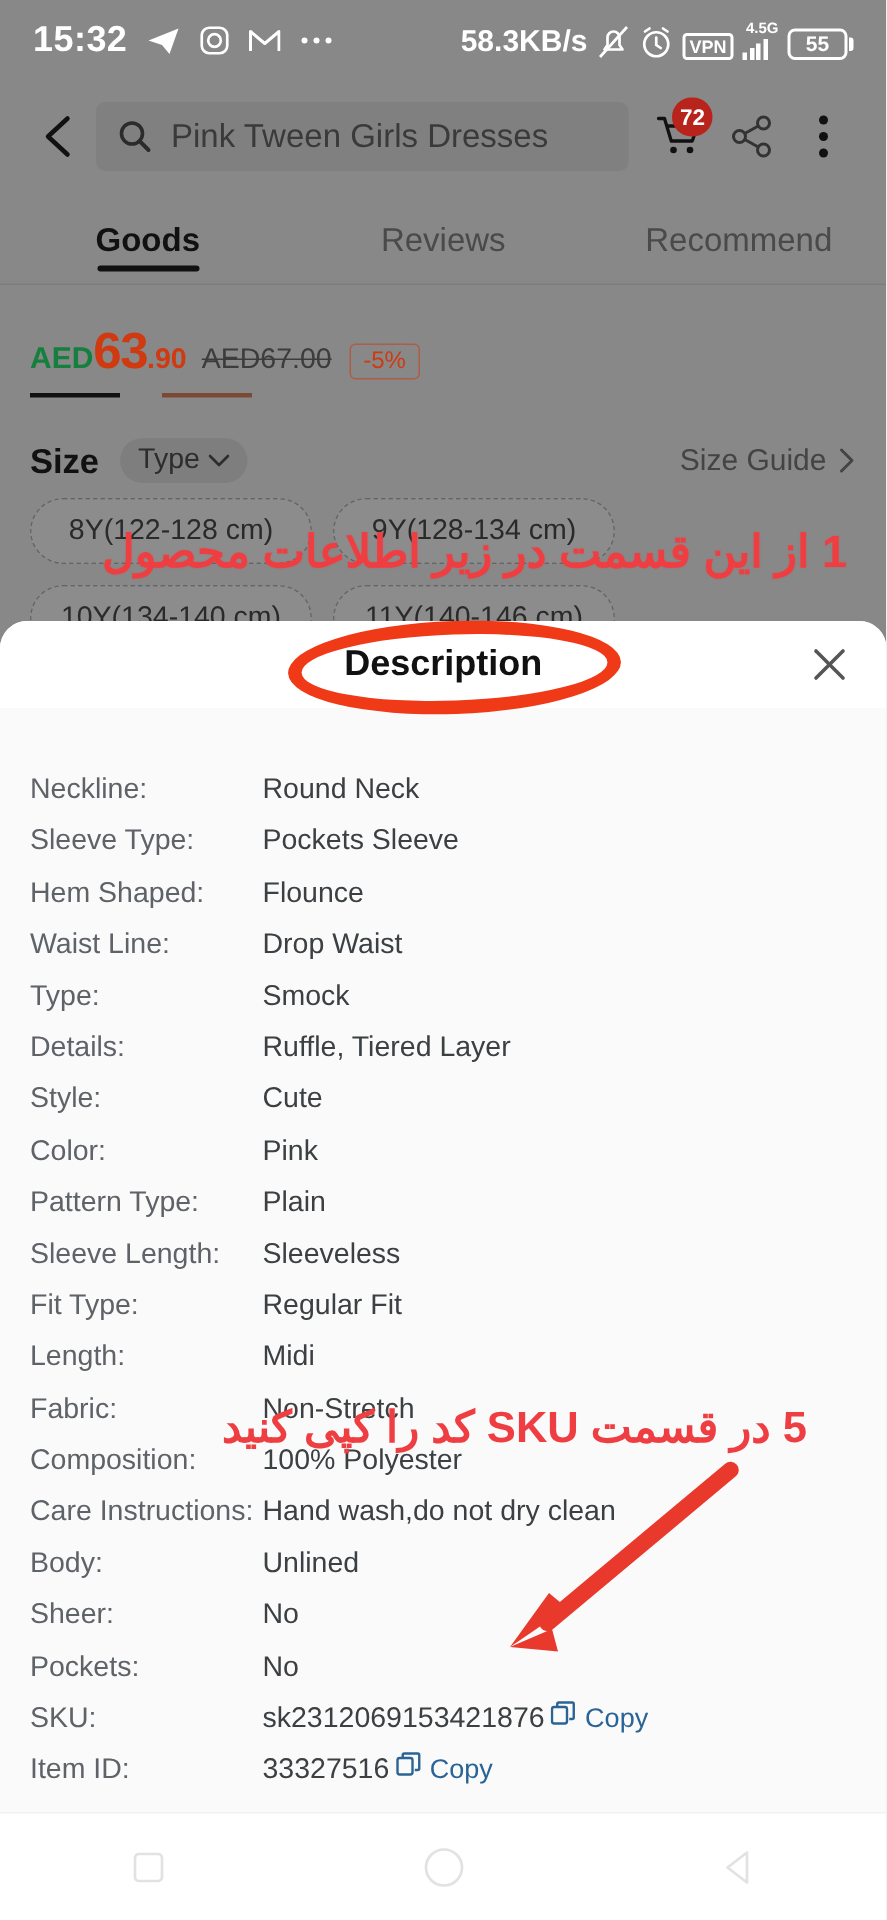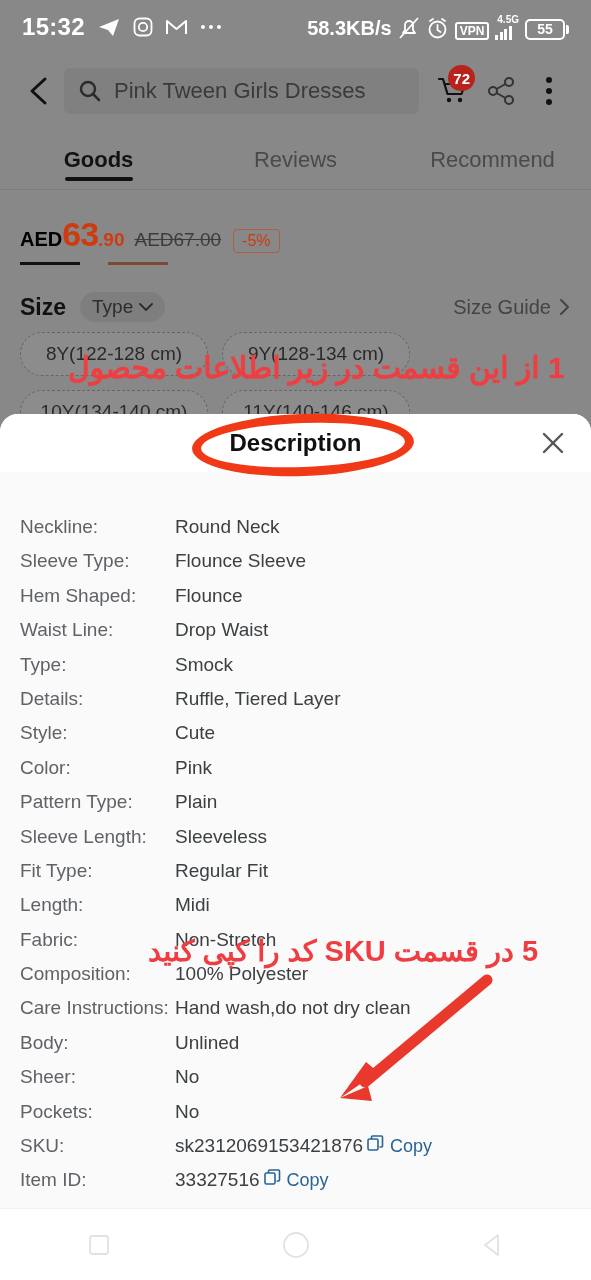--- a/index.html
+++ b/index.html
@@ -107,21 +107,21 @@
     content: ""; position: absolute;
     left: 50%; transform: translateX(-50%); bottom: -8px;
     width: 68px; height: 4px; background: #111; border-radius: 2px;
   }
 
   
   .price-row {
     position: absolute; left: 20px; top: 215px;
     display: flex; align-items: baseline; z-index: 8;
   }
-  .cur { font-size: 20px; font-weight: bold; color: #000000; }
+  .cur { font-size: 20px; font-weight: bold; color: #15803d; }
   .price-int { font-size: 34px; font-weight: bold; color: #cf3a10; letter-spacing: -1px; }
   .price-dec { font-size: 19px; font-weight: bold; color: #cf3a10; }
   .price-old { font-size: 19px; color: #3c3c3c; text-decoration: line-through; margin-left: 10px; }
   .disc-badge {
     margin-left: 12px; border: 1px solid rgba(207,58,16,.55);
     border-radius: 4px; padding: 2px 8px;
     font-size: 16px; color: #cf3a10;
   }
   .thumb-lines { position: absolute; left: 20px; top: 262px; display: flex; gap: 28px; z-index: 8; }
   .thumb-lines i { display: block; width: 60px; height: 3px; background: #111; }
@@ -407,21 +407,21 @@
     </div>
 
     <div class="sheet-body">
 
       <div class="attr-row">
         <span class="attr-key">Neckline:</span>
         <span class="attr-val">Round Neck</span>
       </div>
       <div class="attr-row">
         <span class="attr-key">Sleeve Type:</span>
-        <span class="attr-val">Flounce Sleeve</span>
+        <span class="attr-val">Pockets Sleeve</span>
       </div>
       <div class="attr-row">
         <span class="attr-key">Hem Shaped:</span>
         <span class="attr-val">Flounce</span>
       </div>
       <div class="attr-row">
         <span class="attr-key">Waist Line:</span>
         <span class="attr-val">Drop Waist</span>
       </div>
       <div class="attr-row">

